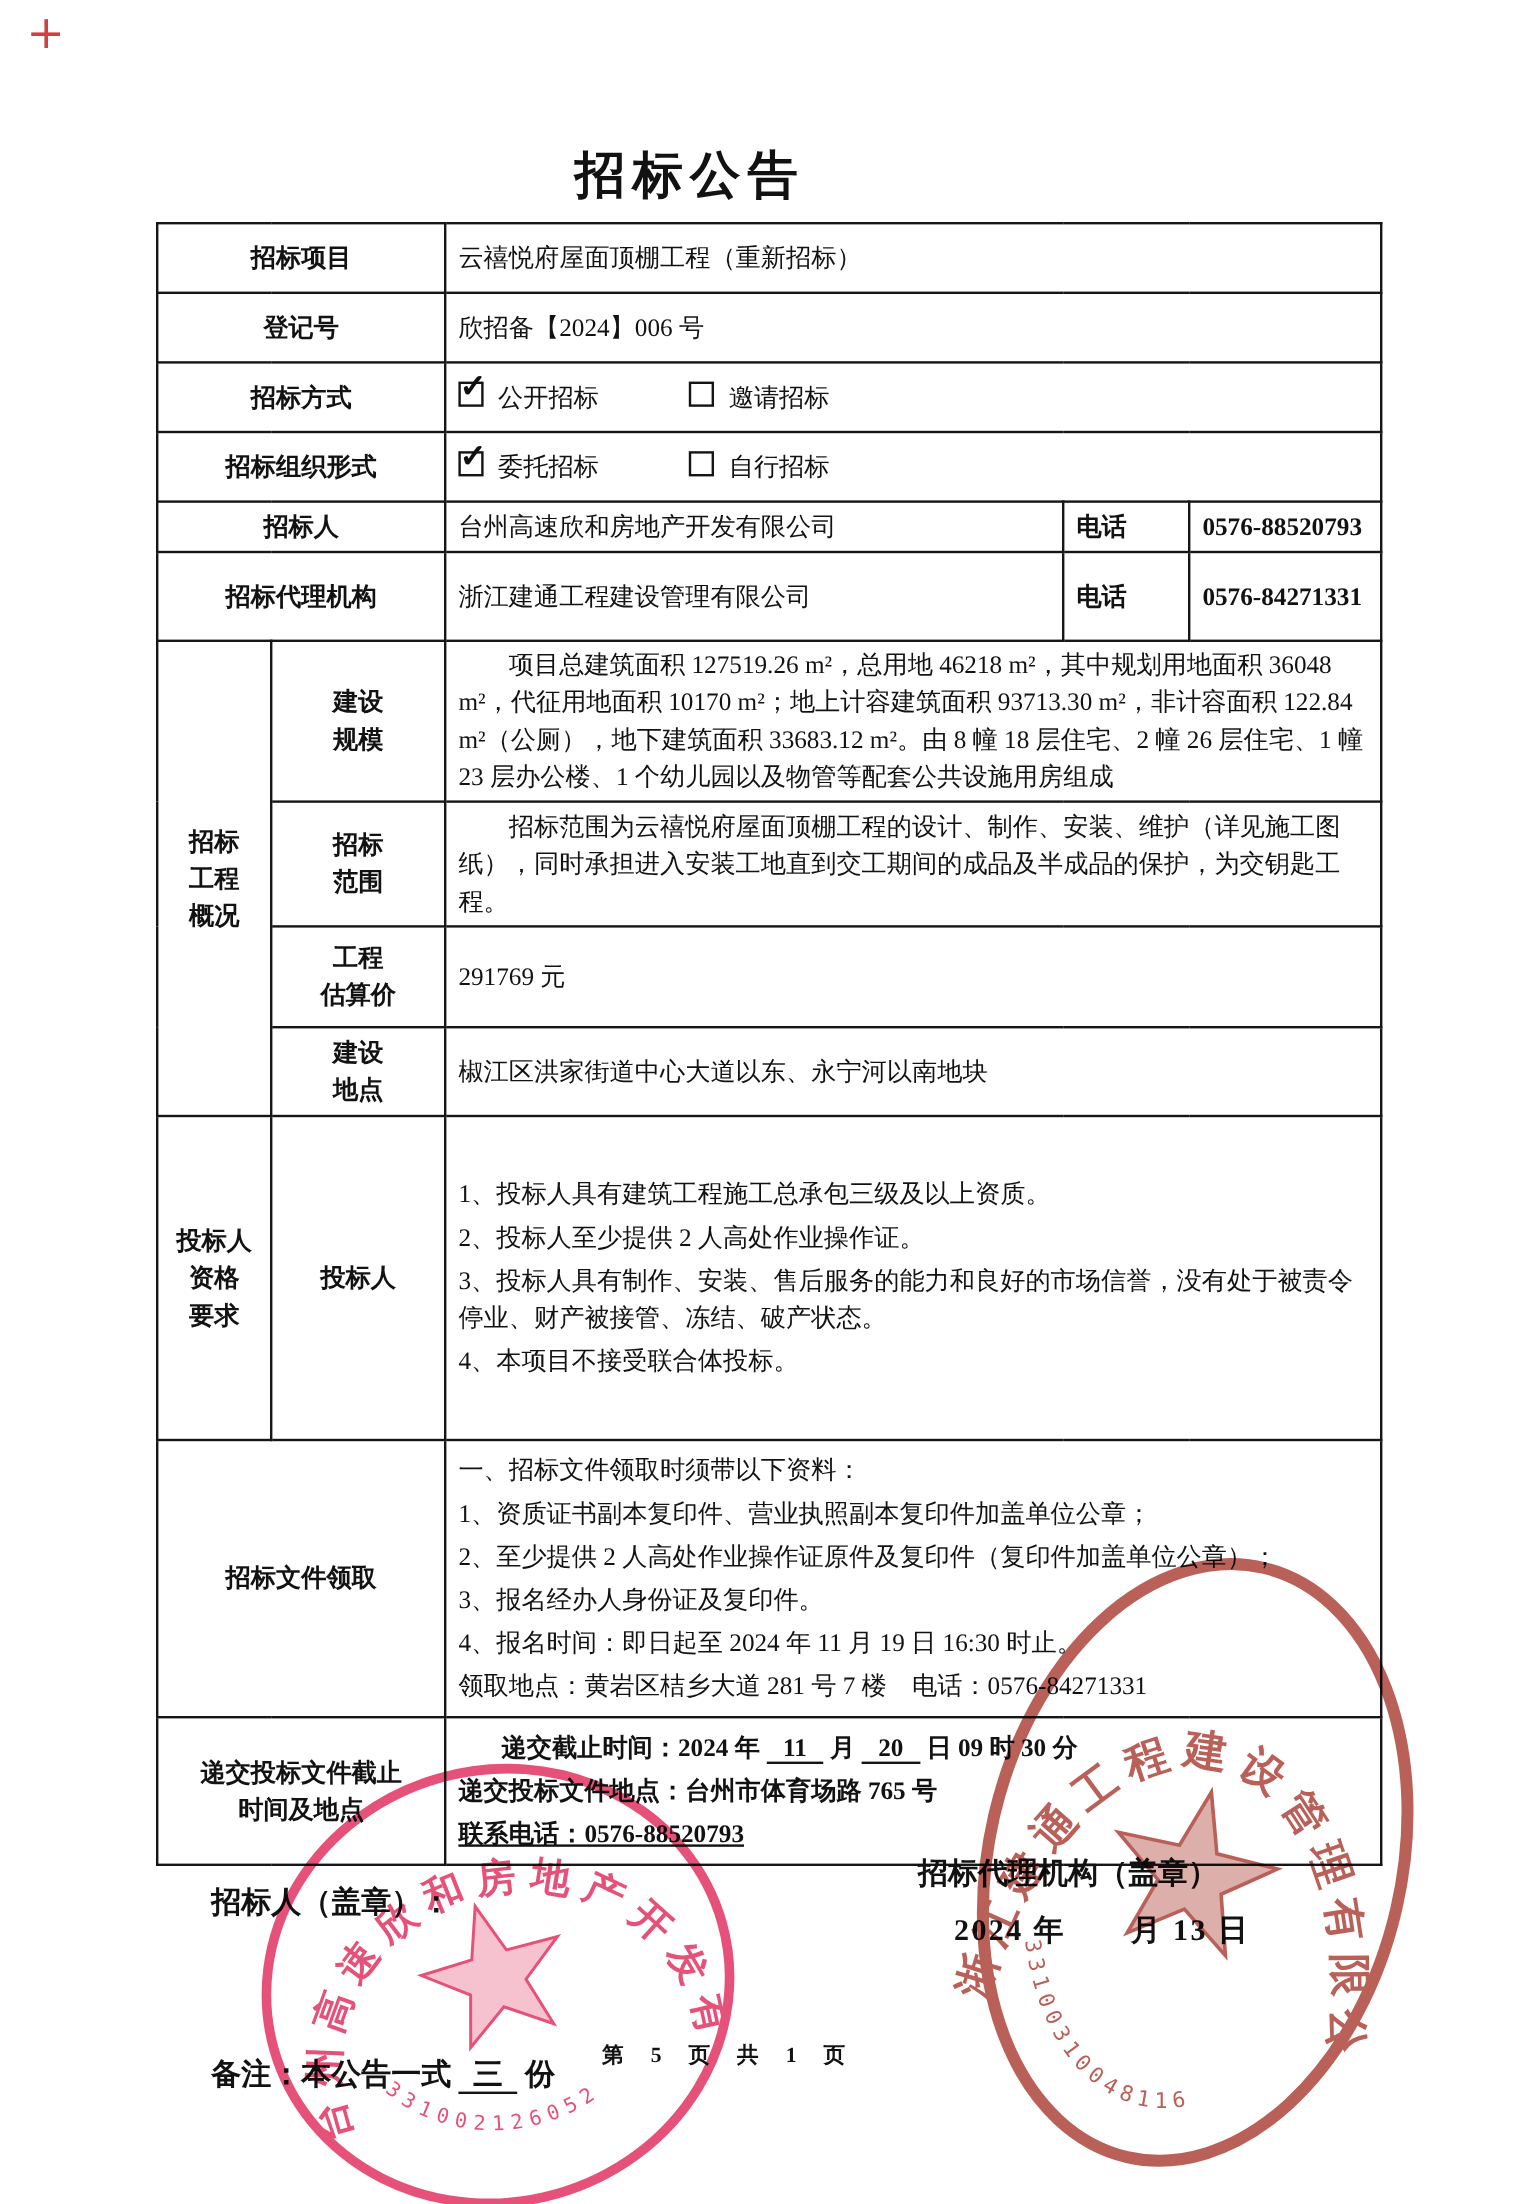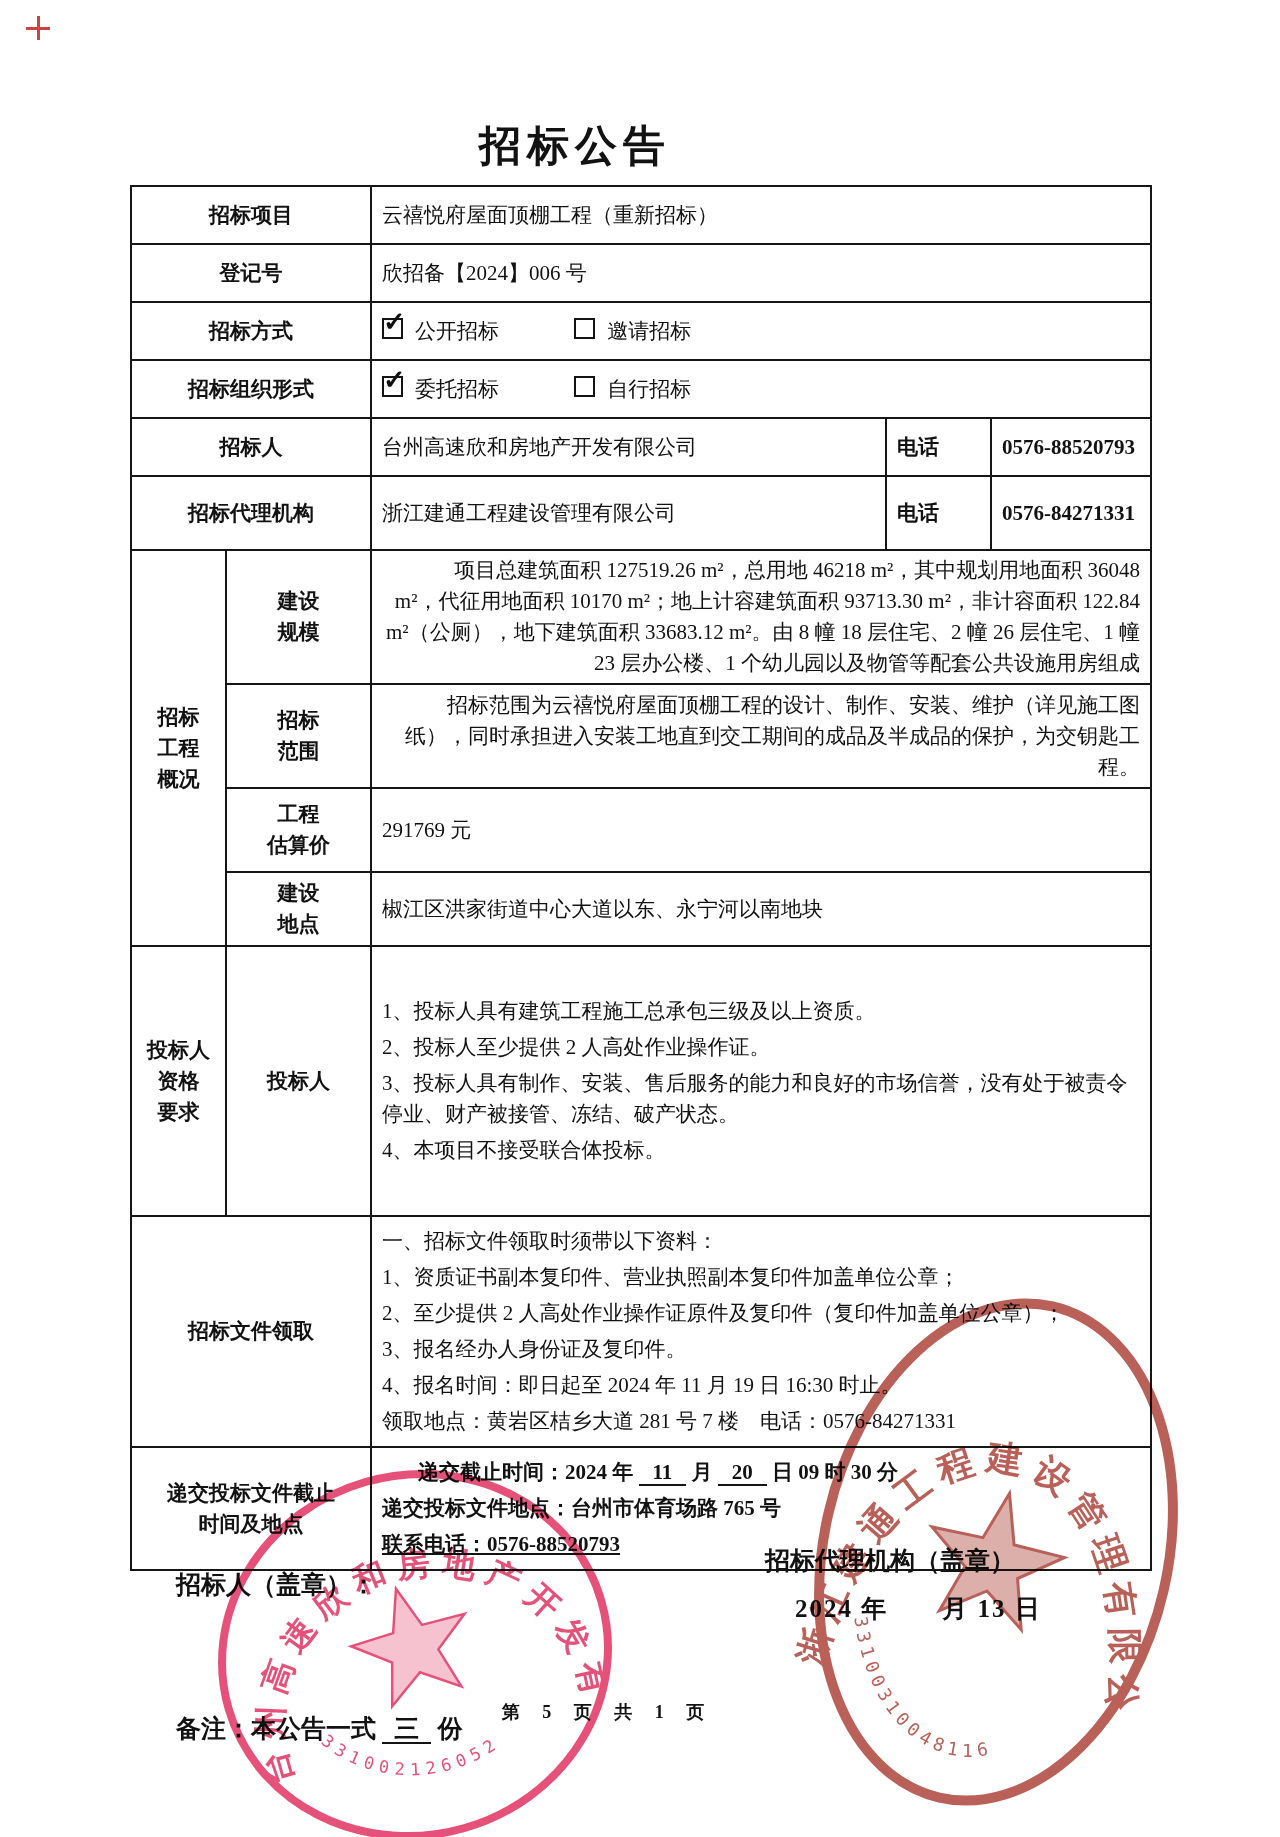--- a/index.html
+++ b/index.html
@@ -24,21 +24,21 @@
   table.main td{
     border:2.5px solid #161616;font-size:21px;vertical-align:middle;
     padding:4px 10px;line-height:31px;
   }
   td.lbl{
     text-align:center;font-weight:bold;font-size:22px;padding:4px 2px;
     white-space:pre-line;line-height:34px;
   }
   td.val{padding-left:14px;}
   td.center{text-align:left;padding:4px 2px;font-weight:bold;}
-  .para{text-indent:2em;text-align:right;}
+  .para{text-indent:2em;}
   .cb{
     display:inline-block;width:17px;height:17px;border:2.5px solid #141414;
     position:relative;margin-right:12px;vertical-align:-1px;
   }
   .cb.checked::after{
     content:"✓";position:absolute;left:-1px;top:-13px;font-size:27px;font-weight:bold;color:#111;
   }
   .opt{margin-right:70px;white-space:nowrap;margin-top:12px;}
   .list-item{margin:5px 0;}
   .blank{border-bottom:2.5px solid #141414;padding:0 12px;font-weight:bold;}
@@ -97,21 +97,21 @@
   </tr>
 
   <tr style="height:58px">
     <td colspan="2" class="lbl">招标组织形式</td>
     <td colspan="3" class="val">
       <span class="opt"><span class="cb checked"></span><span>委托招标</span></span>
       <span class="opt"><span class="cb"></span><span>自行招标</span></span>
     </td>
   </tr>
 
-  <tr style="height:58px">
+  <tr style="height:42px">
     <td colspan="2" class="lbl">招标人</td>
     <td class="val">台州高速欣和房地产开发有限公司</td>
     <td class="center">电话</td>
     <td class="center">0576-88520793</td>
   </tr>
 
   <tr style="height:74px">
     <td colspan="2" class="lbl">招标代理机构</td>
     <td class="val">浙江建通工程建设管理有限公司</td>
     <td class="center">电话</td>

